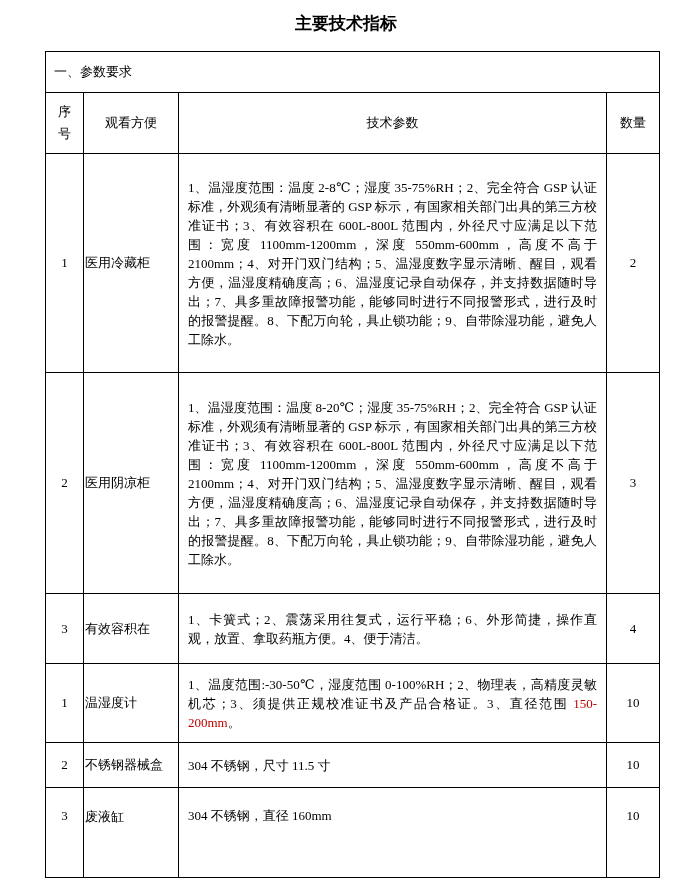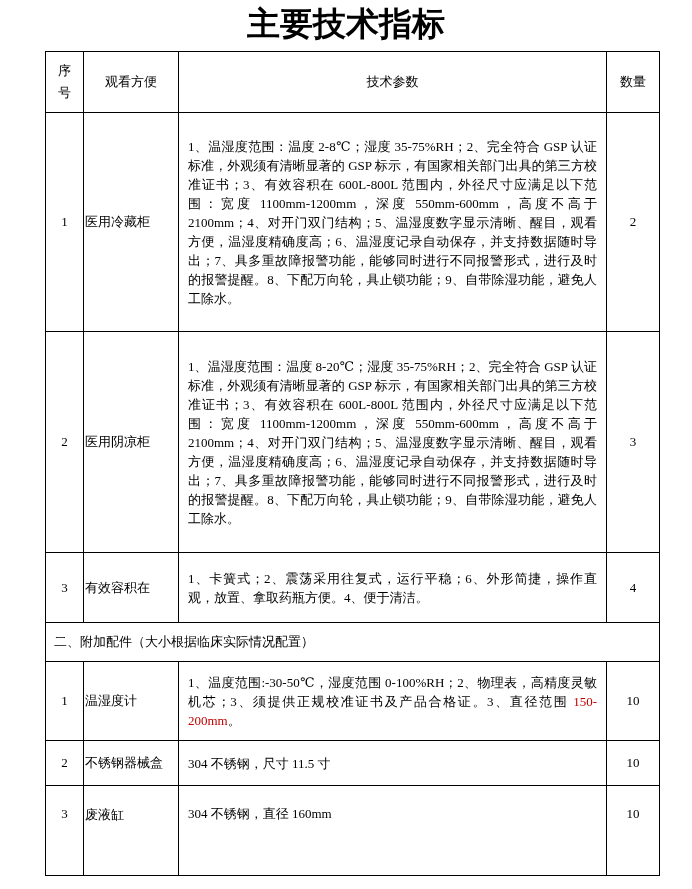--- a/index.html
+++ b/index.html
@@ -2,21 +2,21 @@
 <html><head>
 <meta charset="utf-8">
 <style>
   html,body{margin:0;padding:0;}
   body{
     width:692px;height:889px;overflow:hidden;background:#ffffff;color:#000;
     font-family:"Liberation Serif","DejaVu Serif",serif;
   }
   .page-title{
     margin:6px 0 0 0;padding:0;
-    font-size:33px;line-height:36px;font-weight:bold;text-align:center;
+    font-size:17px;line-height:36px;font-weight:bold;text-align:center;
     font-family:"Liberation Serif","DejaVu Serif",serif;
   }
   table.spec{
     border-collapse:collapse;table-layout:fixed;
     width:614px;margin:9px 0 0 45px;
   }
   table.spec td{
     border:1px solid #000;
     font-size:13px;color:#000;
     overflow:hidden;
@@ -61,20 +61,23 @@
 
 <table class="spec">
   <colgroup>
     <col class="c1">
       <col class="c2">
       <col class="c3">
       <col class="c4">
   </colgroup>
 
   <tbody>
+      <tr class="r-sec1">
+    <td class="sec" colspan="4">一、参数要求</td>
+  </tr>
 
   <tr class="r-hdr">
     <td class="h-no">序
 号</td>
     <td>观看方便</td>
     <td>技术参数</td>
     <td>数量</td>
   </tr>
 
   <tr class="r-p1">
@@ -91,23 +94,20 @@
     <td class="c-qty">3</td>
   </tr>
 
   <tr class="r-p3">
     <td class="c-no">3</td>
     <td class="c-name">有效容积在</td>
     <td class="c-params">1、卡簧式；2、震荡采用往复式，运行平稳；6、外形简捷，操作直观，放置、拿取药瓶方便。4、便于清洁。</td>
     <td class="c-qty">4</td>
   </tr>
 
-  <tr class="r-sec2">
-    <td class="sec" colspan="4">二、附加配件（大小根据临床实际情况配置）</td>
-  </tr>
 
   <tr class="r-a1">
     <td class="c-no">1</td>
     <td class="c-name">温湿度计</td>
     <td class="c-params"><span>1、温度范围:-30-50℃，湿度范围 0-100%RH；2、物理表，高精度灵敏机芯；3、须提供正规校准证书及产品合格证。3、直径范围 </span><span class="red-spec">150-200mm</span><span>。</span></td>
     <td class="c-qty">10</td>
   </tr>
 
   <tr class="r-a2">
     <td class="c-no">2</td>

